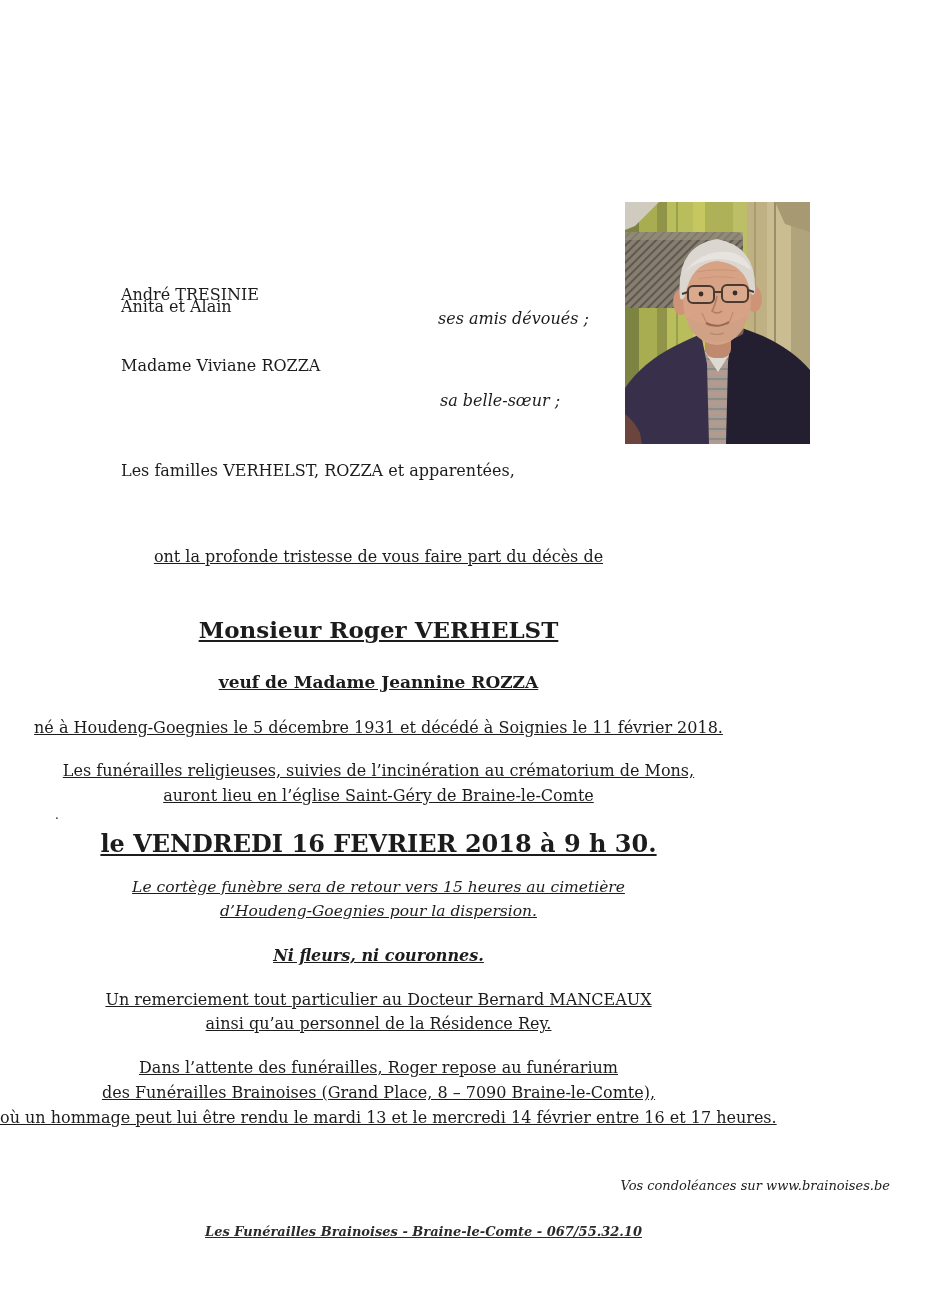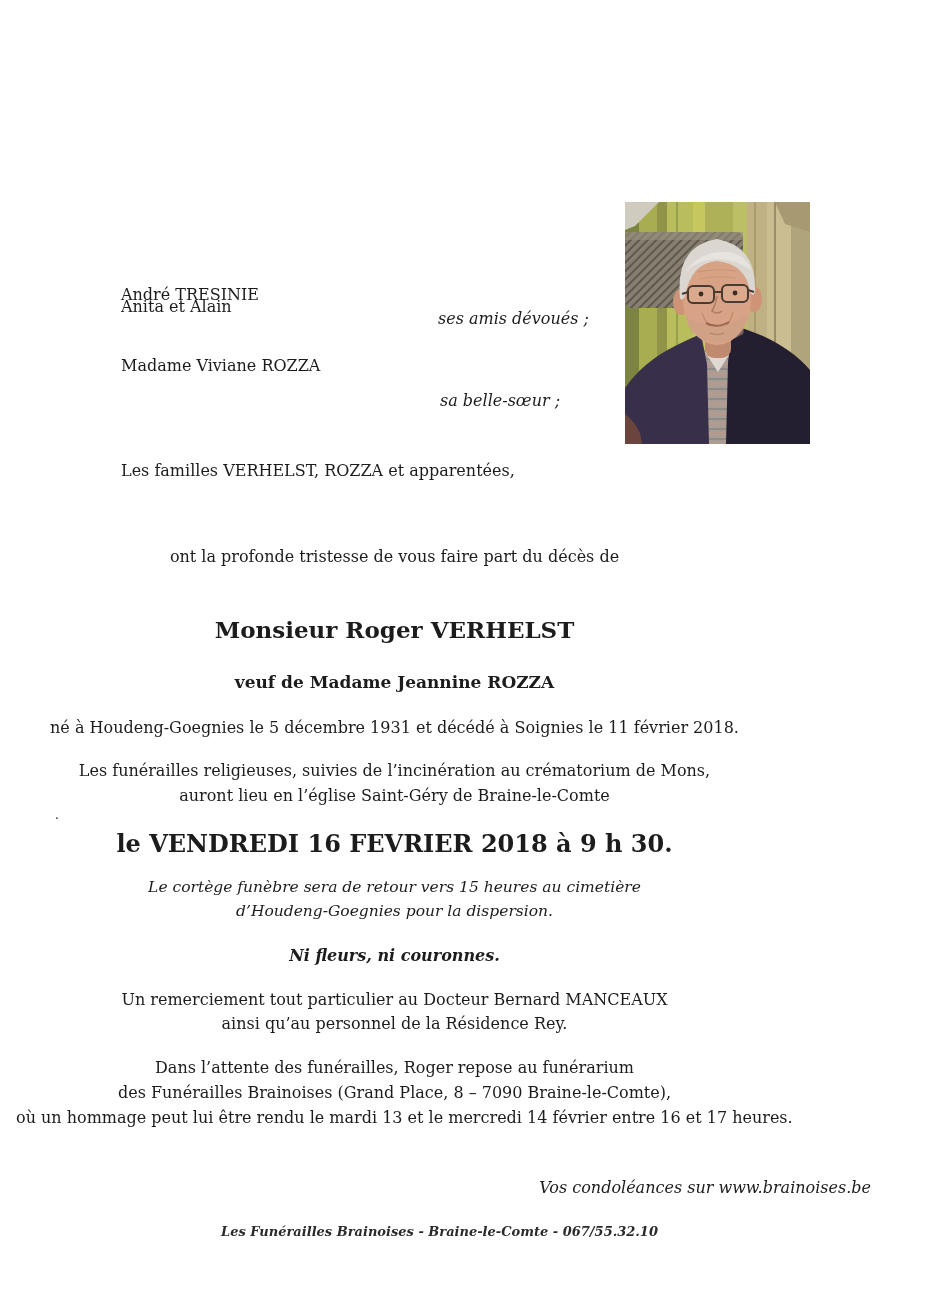--- a/index.html
+++ b/index.html
@@ -2,29 +2,29 @@
 <html><head>
 <meta charset="utf-8">
 <style>
   html,body{margin:0;padding:0;}
   body{
     width:931px;height:1315px;position:relative;background:#ffffff;
     font-family:"DejaVu Serif","Liberation Serif",serif;
     color:#1c1c1c;overflow:hidden;
   }
   .l{position:absolute;white-space:nowrap;}
-  .c{position:absolute;left:16px;width:757px;text-align:center;white-space:nowrap;}
+  .c{position:absolute;left:0;width:757px;text-align:center;white-space:nowrap;text-decoration:underline;}
   .body-txt{font-size:16px;line-height:20px;}
   .it{font-style:italic;}
   .bi{font-weight:bold;font-style:italic;}
   .title{font-size:23px;font-weight:bold;}
   .subtitle{font-size:17px;font-weight:bold;}
   .dateline{font-size:24px;font-weight:bold;}
   .cortege{font-size:15.5px;font-style:italic;}
-  .condolences{position:absolute;right:60px;font-size:16px;font-style:italic;white-space:nowrap;}
+  .condolences{position:absolute;right:41px;font-size:13px;font-style:italic;white-space:nowrap;}
   .footer{font-size:13px;font-weight:bold;font-style:italic;color:#2a2a2a;margin-left:45px;}
   .stray{font-size:12px;}
   .photo{
     position:absolute;left:625px;top:202px;width:185px;height:242px;
     overflow:hidden;
   }
   .photo svg{display:block;}
 </style>
 </head>
 <body>

